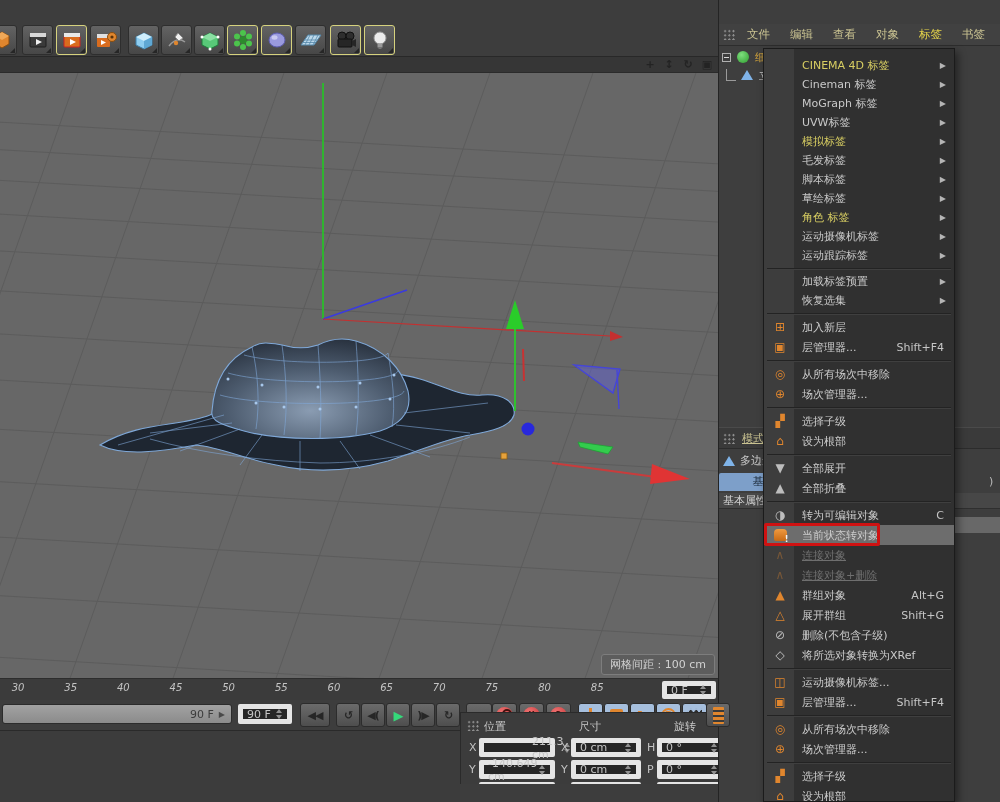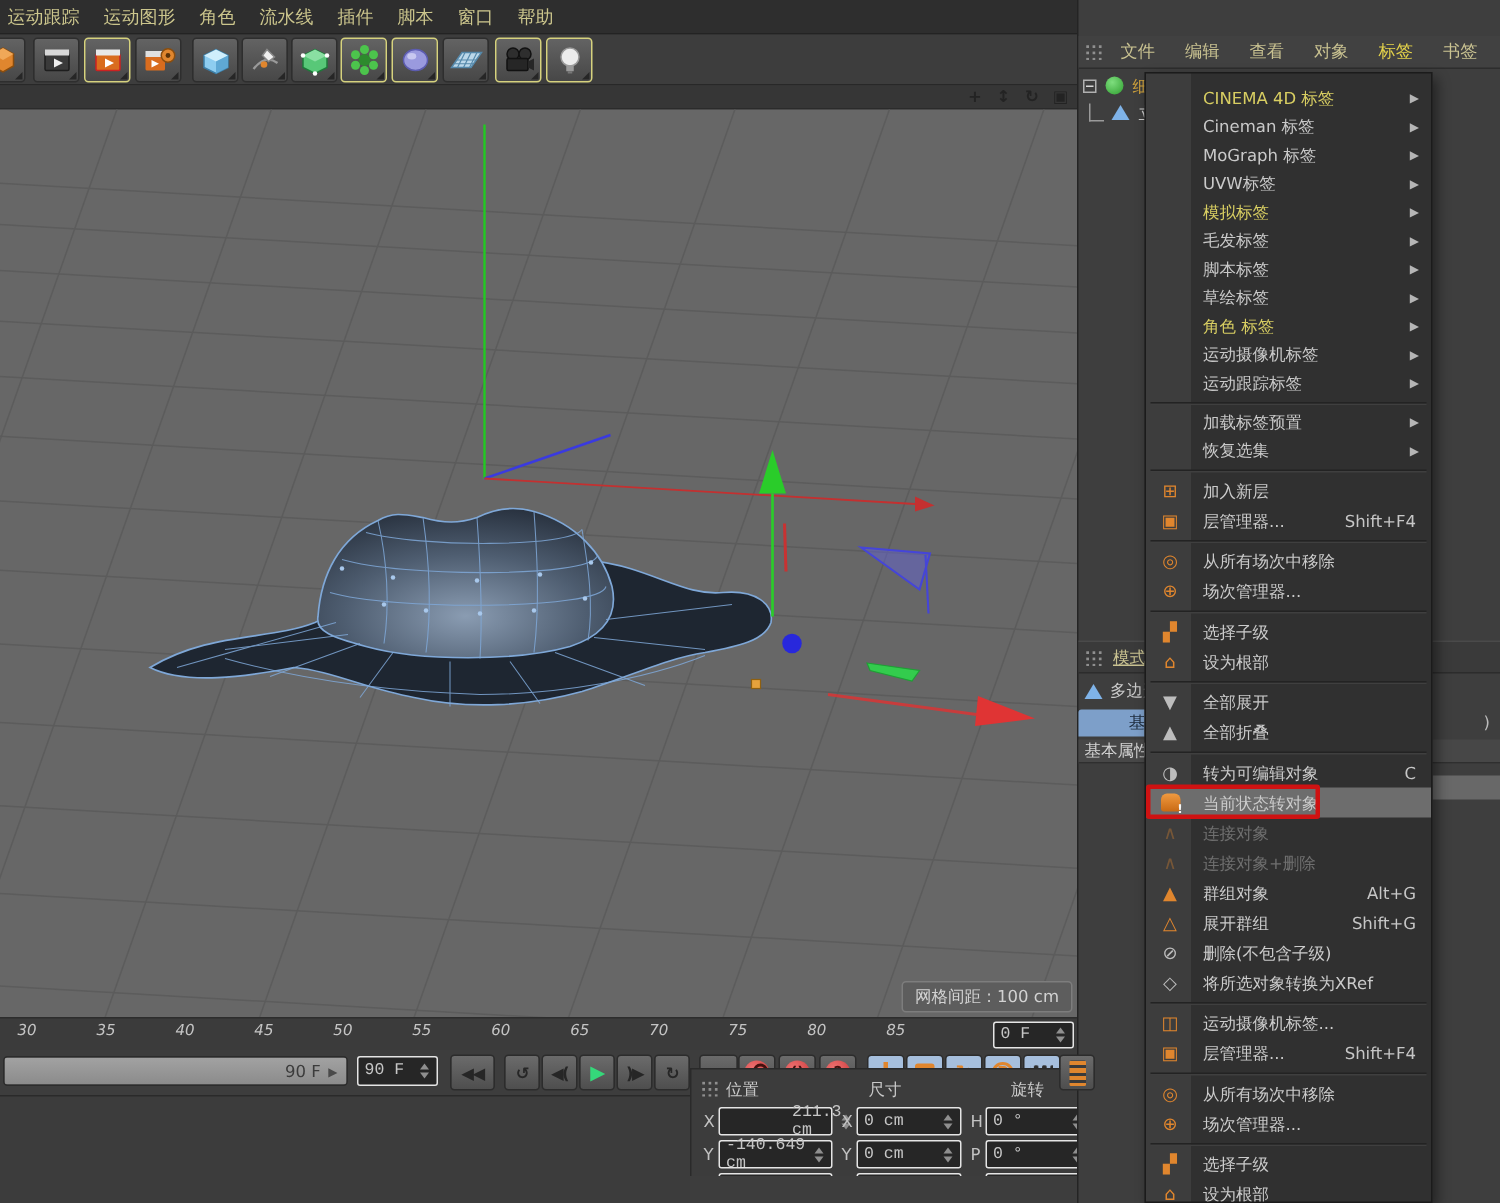--- a/index.html
+++ b/index.html
@@ -36,22 +36,22 @@
 
   
   #ruler { left:0; top:678px; width:718px; height:40px; background:#3b3b3b;
     border-top:1px solid #2d2d2d; border-bottom:1px solid #2d2d2d;
     background-image:
       repeating-linear-gradient(90deg,#8d8d8d 0 1px,transparent 1px 10.53px),
       repeating-linear-gradient(90deg,#a8a8a8 0 1px,transparent 1px 52.65px);
     background-size:660px 4px, 660px 7px; background-repeat:no-repeat;
     background-position:17px bottom,17px bottom;font-style:italic; }
   .tick-num { position:absolute; top:3px; transform:translateX(-50%); color:#c4c4c4; font-size:10px; }
-  .spinfield { background:#262626; border:1px solid #e5e5e5; border-radius:2px;
-    color:#c6c6c6; display:flex; align-items:center; padding:0 4px;font-family:Liberation Mono, monospace; }
+  .spinfield { background:#262626; border:5px solid #e5e5e5; border-radius:2px;
+    color:#c6c6c6; display:flex; align-items:center; padding:0 4px; }
   .spinfield .val { flex:1; }
   .stepper { width:7px; height:10px; position:relative; }
   .stepper::before, .stepper::after { content:""; position:absolute; left:0;
     border-left:3.5px solid transparent; border-right:3.5px solid transparent; }
   .stepper::before { top:0; border-bottom:4px solid #8f8f8f; }
   .stepper::after { bottom:0; border-top:4px solid #8f8f8f; }
 
   
   #transport { left:0; top:700px; width:718px; height:30px; background:#3d3d3d; }
   #power-slider { position:absolute; left:2px; top:4px; width:230px; height:20px;
@@ -128,46 +128,36 @@
   .pm-row .lbl { margin-left:38px; flex:1; white-space:nowrap; color:#c9c9c9; }
   .pm-row .lbl.hl { color:#d8ce62; }
   .pm-row .arrow { margin-right:8px; color:#b5b5b5; font-size:8px; }
   .pm-cmd { position:relative; height:20px; display:flex; align-items:center; }
   .pm-cmd.sel { background:#6d6d6d; }
   .pm-cmd .ic { position:absolute; left:4px; width:24px; height:16px; display:flex;
     align-items:center; justify-content:center; font-size:12px; color:#e0862e; }
   .pm-cmd .ic.gray { color:#bdbdbd; }
   .pm-cmd.dis .ic { opacity:.35; }
   .pm-cmd .lbl { margin-left:38px; flex:1; white-space:nowrap; color:#cbcbcb; }
-  .pm-cmd.dis .lbl { color:#6f6f6f; }
+  .pm-cmd.dis .lbl { color:#6f6f6f;text-decoration:underline; }
   .pm-cmd .sc { margin-right:10px; color:#c6c6c6; }
   .pm-sep { height:7px; position:relative; }
   .pm-sep::after { content:""; position:absolute; left:3px; right:3px; top:3px; height:1px; background:#232323;
     box-shadow:0 1px 0 #3f3f3f; }
   .red-box { position:absolute; left:0; top:-2px; width:116px; height:23px;
     border:3px solid #cf1212; border-radius:2px; pointer-events:none; }
   .cyl-icon { position:relative; width:13px; height:12px;
     background:linear-gradient(#f09a40,#c96a14); border-radius:4px 4px 2px 2px; }
   .cyl-icon::after { content:"!"; position:absolute; right:-2px; bottom:-3px; color:#f5f5f5;
     font-size:8px; font-weight:bold; }
 </style>
 </head>
 <body>
 <div id="app">
 
-  <div class="abs" id="top-menubar">
-      <span class="mitem">运动跟踪</span>
-      <span class="mitem">运动图形</span>
-      <span class="mitem">角色</span>
-      <span class="mitem">流水线</span>
-      <span class="mitem">插件</span>
-      <span class="mitem">脚本</span>
-      <span class="mitem">窗口</span>
-      <span class="mitem">帮助</span>
-    </div>
 
   <div class="abs" id="toolbar">
       <div class="tool-tile" style="left: -14px;">
         <svg width="24" height="24" viewBox="0 0 24 24">
           <polygon points="5,8 12,4 19,8 19,16 12,20 5,16" fill="#e0862e" stroke="#8a4d0e"></polygon>
           <polygon points="5,8 12,12 19,8 12,4" fill="#f0a858"></polygon>
         </svg>
       </div>
       <div class="tool-tile" style="left: 22px;">
         <svg width="24" height="24" viewBox="0 0 24 24">

